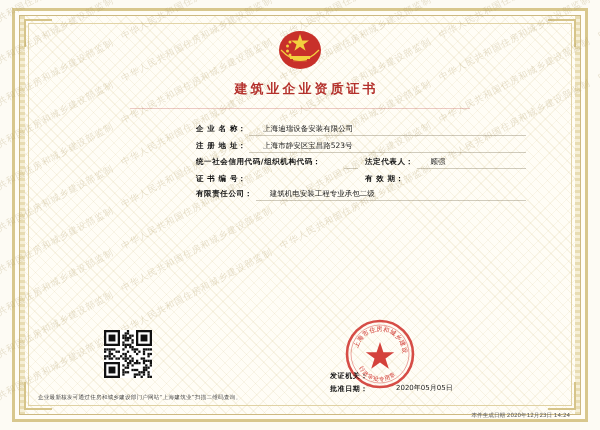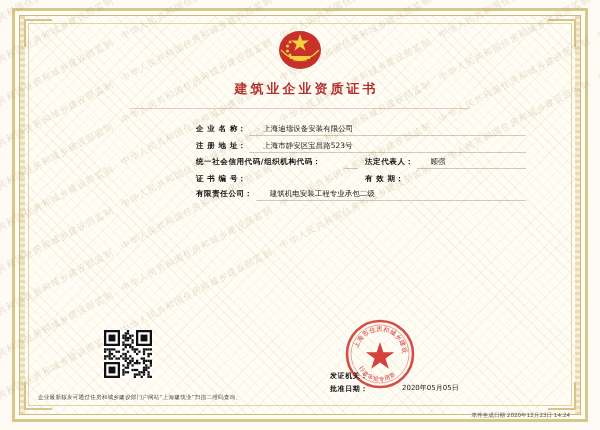--- a/index.html
+++ b/index.html
@@ -117,21 +117,21 @@
   }
   .seal-svg{display:block;}
 
   
   .issuer{
     position:absolute;left:330px;top:372px;width:180px;
     font-size:7px;color:#1a1a1a;
   }
   .issuer .row{margin-bottom:3px;}
   .issuer .lbl{width:46px;display:inline-block;font-weight:bold;}
-  .issuer .val{border-bottom:none;margin-left:12px;}
+  .issuer .val{border-bottom:none;margin-left:6px;}
 
   
   .footer-note{
     position:absolute;left:38px;bottom:28px;
     font-size:5.6px;color:#4a4a4a;letter-spacing:.2px;
   }
   .footer-date{
     position:absolute;right:30px;bottom:10px;
     font-size:5.6px;color:#555;
   }

